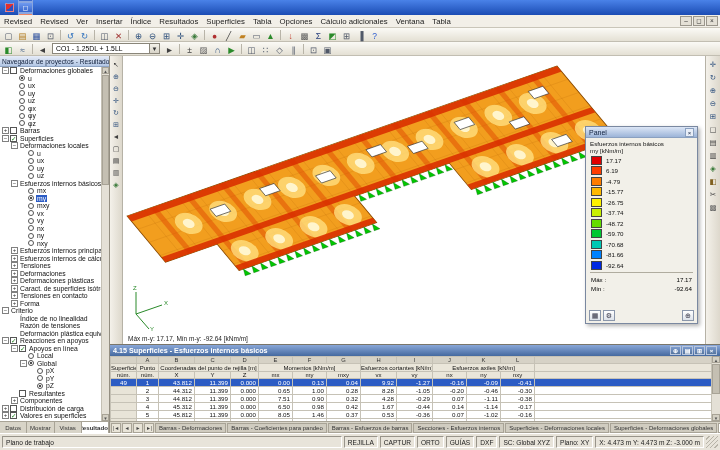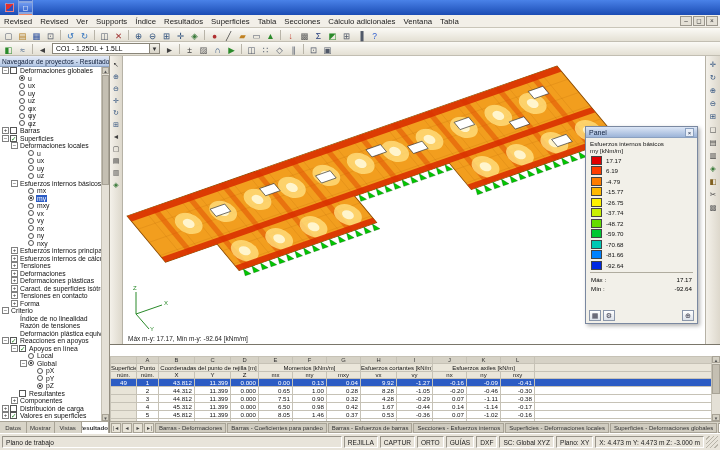--- a/index.html
+++ b/index.html
@@ -110,26 +110,26 @@
       <div class="winbtn">◻</div>
       <div class="winbtn close">×</div>
     </div>
 </div>
 
 <div id="menubar">
   <div id="menu-items" style="display:flex;height:100%">
       <span class="menu-item">Revised</span>
       <span class="menu-item">Revised</span>
       <span class="menu-item">Ver</span>
-      <span class="menu-item">Supports</span>
+      <span class="menu-item">Insertar</span>
       <span class="menu-item">Índice</span>
       <span class="menu-item">Resultados</span>
       <span class="menu-item">Superficies</span>
       <span class="menu-item">Tabla</span>
-      <span class="menu-item">Secciones</span>
+      <span class="menu-item">Opciones</span>
       <span class="menu-item">Cálculo adicionales</span>
       <span class="menu-item">Ventana</span>
       <span class="menu-item">Tabla</span>
     </div>
   <div id="mdi-buttons">
       <div class="mdibtn">–</div>
       <div class="mdibtn">◻</div>
       <div class="mdibtn">×</div>
     </div>
 </div>
@@ -692,20 +692,29 @@
     <div class="tbtn" style="color: rgb(64, 64, 64);">▢</div>
     <div class="tbtn" style="color: rgb(64, 64, 64);">▤</div>
     <div class="tbtn" style="color: rgb(64, 64, 64);">▥</div>
     <div class="tbtn" style="color: rgb(58, 122, 58);">◈</div>
     <div class="tbtn" style="color: rgb(128, 96, 32);">◧</div>
     <div class="tbtn" style="color: rgb(64, 64, 64);">✂</div>
     <div class="tbtn" style="color: rgb(96, 96, 96);">▩</div>
   </div>
 
 <div id="tablepanel">
+  <div id="table-title">
+    <span>4.15 Superficies - Esfuerzos internos básicos</span>
+    <div id="table-title-icons">
+        <div class="ttbtn">⊕</div>
+        <div class="ttbtn">▤</div>
+        <div class="ttbtn">⊞</div>
+        <div class="ttbtn">×</div>
+      </div>
+  </div>
   <div id="grid-wrap">
     <table>
       <colgroup id="table-cols">
           <col style="width: 26px;">
           <col style="width: 22px;">
           <col style="width: 36px;">
           <col style="width: 36px;">
           <col style="width: 28px;">
           <col style="width: 34px;">
           <col style="width: 34px;">

